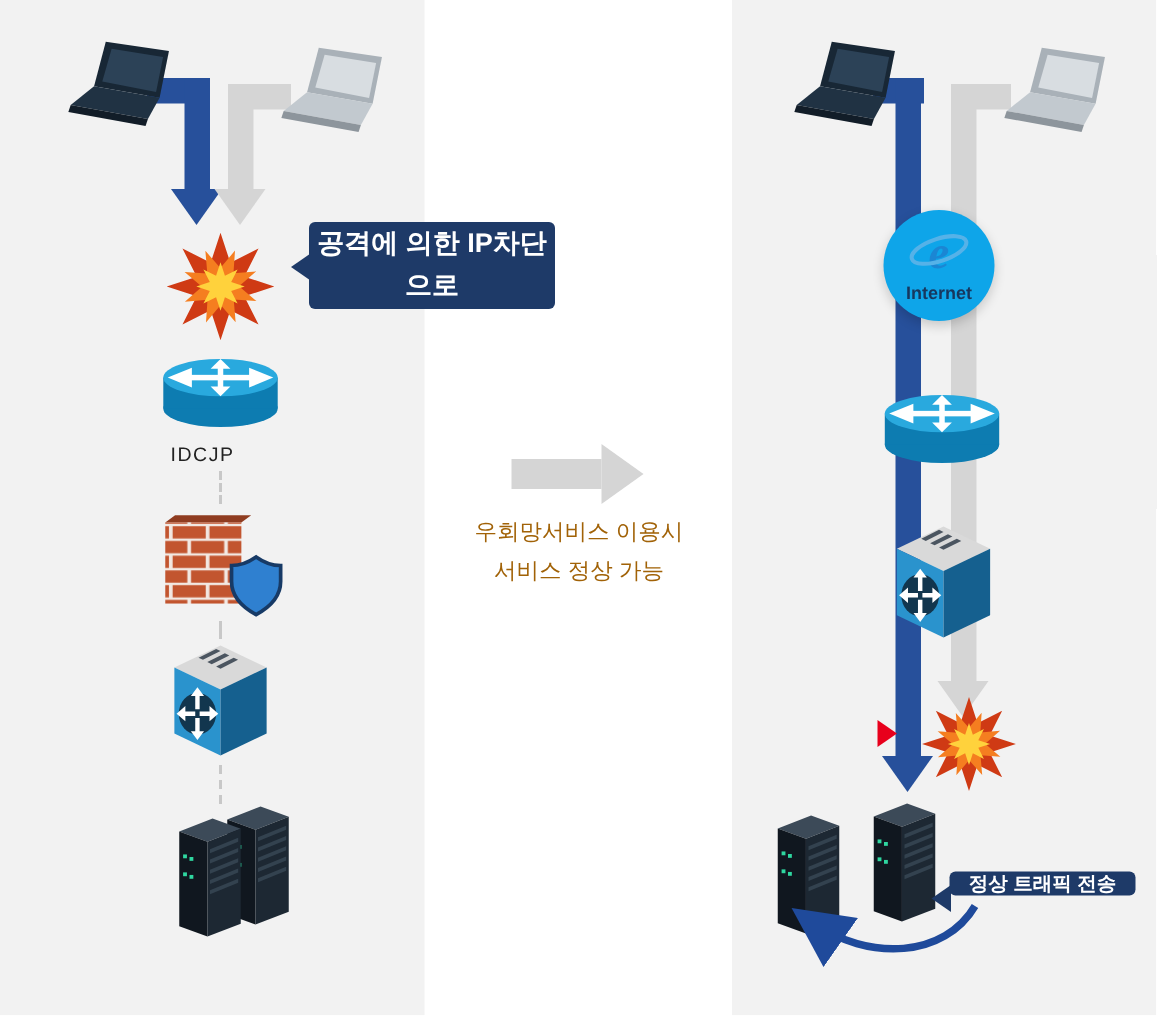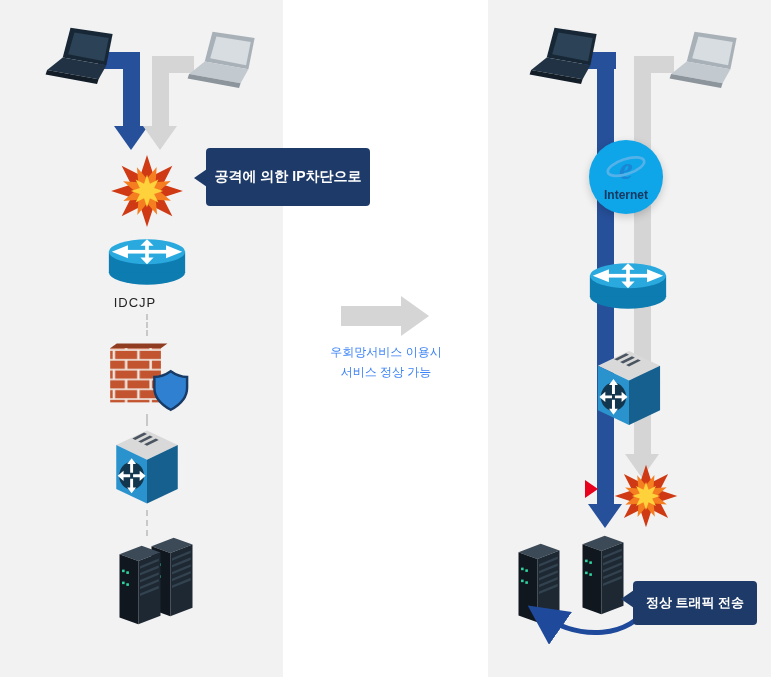--- a/index.html
+++ b/index.html
@@ -31,21 +31,21 @@
   .callout.navy { background:#1e3a68; }
   .callout.red { background:#e8001c; }
   .tail { position:absolute; width:0; height:0; z-index:4; }
   .tail.left-navy { border-top:9px solid transparent; border-bottom:9px solid transparent; border-right:13px solid #1e3a68; }
   .tail.right-red { border-top:9px solid transparent; border-bottom:9px solid transparent; border-left:13px solid #e8001c; }
 
   
   .mid-shaft { position:absolute; background:#d5d5d5; z-index:1; }
   .mid-head { position:absolute; width:0; height:0; z-index:1;
     border-top:20px solid transparent; border-bottom:20px solid transparent; border-left:28px solid #d5d5d5; }
-  .mid-caption { position:absolute; z-index:2; text-align:center; font-size:12px; color:#3b82f6; line-height:1.7; }
+  .mid-caption { position:absolute; z-index:2; text-align:center; font-size:15px; color:#a16207; line-height:1.7; }
 
   
   .inet { position:absolute; z-index:3; width:74px; height:74px; border-radius:50%; background:#0ea5e9;
     box-shadow:0 3px 8px rgba(0,0,0,.18); display:flex; flex-direction:column; align-items:center; }
   .inet .e-logo { width:46px; height:38px; margin-top:9px; }
   .inet .inet-label { font-size:12px; font-weight:bold; color:#17375e; margin-top:1px; }
 
   .curve-arrow { position:absolute; z-index:3; }
   .defs-holder { position:absolute; width:0; height:0; overflow:hidden; }
 </style>
@@ -161,21 +161,21 @@
     <div class="head-down-gray" style="left:143px; top:126px;"></div>
   </div>
 
   <div class="icon" style="left:108px; top:152px; width:78px; height:78px;">
     <svg>
         <use href="#sym-explosion"></use>
       </svg>
   </div>
 
   <div class="tail left-navy" style="left:194px; top:169px;"></div>
-  <div class="callout navy" style="left:206px; top:148px; width:164px; height:58px; font-size:14px; line-height:1.55;">
+  <div class="callout navy" style="left:206px; top:148px; width:164px; height:58px; font-size:18px; line-height:1.55;">
     <span>공격에 의한 IP차단으로</span>
   </div>
 
   <div class="icon" style="left:103px; top:232px; width:88px; height:60px;">
     <svg>
         <use href="#sym-router"></use>
       </svg>
   </div>
   <div class="router-label" style="left:91px; top:295px; width:88px;">IDCJP</div>
 
@@ -275,21 +275,21 @@
         </svg>
     </div>
     <div class="icon" style="left:2px; top:8px; width:54px; height:82px;">
       <svg>
           <use href="#sym-server"></use>
         </svg>
     </div>
   </div>
 
   <div class="tail left-navy" style="left:621px; top:590px;"></div>
-  <div class="callout navy" style="left:633px; top:581px; width:124px; height:44px; font-size:13px;">
+  <div class="callout navy" style="left:633px; top:581px; width:124px; height:16px; font-size:13px;">
     <span>정상 트래픽 전송</span>
   </div>
 
   <svg class="curve-arrow" style="left:506px; top:598px;" width="156" height="54" viewBox="0 0 156 54">
     <defs>
       <marker id="ah" markerWidth="8" markerHeight="8" refX="5" refY="4" orient="auto">
         <path d="M0,0 L8,4 L0,8 z" fill="#1f4a9b"></path>
       </marker>
     </defs>
     <path d="M144,6 C124,40 74,44 34,16" stroke="#1f4a9b" stroke-width="5" fill="none" marker-end="url(#ah)"></path>

